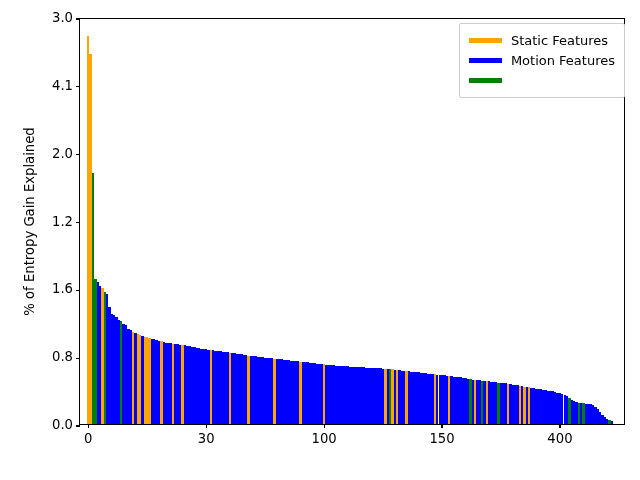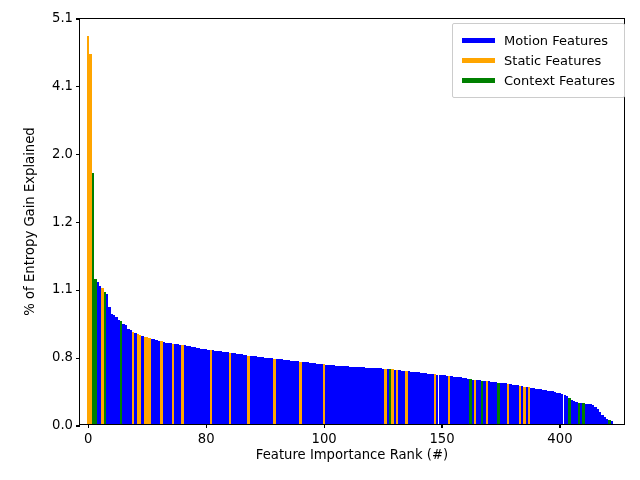--- a/index.html
+++ b/index.html
@@ -384,76 +384,74 @@
         <div class="ytick" style="top: 407px;">
           <div class="tickmark"></div>
           <div class="ticklabel">0.0</div>
         </div>
         <div class="ytick" style="top: 339.17px;">
           <div class="tickmark"></div>
           <div class="ticklabel">0.8</div>
         </div>
         <div class="ytick" style="top: 271.33px;">
           <div class="tickmark"></div>
-          <div class="ticklabel">1.1</div>
+          <div class="ticklabel">1.6</div>
         </div>
         <div class="ytick" style="top: 203.5px;">
           <div class="tickmark"></div>
           <div class="ticklabel">1.2</div>
         </div>
         <div class="ytick" style="top: 135.67px;">
           <div class="tickmark"></div>
           <div class="ticklabel">2.0</div>
         </div>
         <div class="ytick" style="top: 67.83px;">
           <div class="tickmark"></div>
           <div class="ticklabel">4.1</div>
         </div>
         <div class="ytick" style="top: 0px;">
           <div class="tickmark"></div>
-          <div class="ticklabel">5.1</div>
+          <div class="ticklabel">3.0</div>
         </div>
       </div>
     <div id="xticks-layer">
         <div class="xtick" style="left: 8.25px;">
           <div class="tickmark"></div>
           <div class="ticklabel">0</div>
         </div>
         <div class="xtick" style="left: 126.18px;">
           <div class="tickmark"></div>
-          <div class="ticklabel">80</div>
+          <div class="ticklabel">30</div>
         </div>
         <div class="xtick" style="left: 244.11px;">
           <div class="tickmark"></div>
           <div class="ticklabel">100</div>
         </div>
         <div class="xtick" style="left: 362.03px;">
           <div class="tickmark"></div>
           <div class="ticklabel">150</div>
         </div>
         <div class="xtick" style="left: 479.96px;">
           <div class="tickmark"></div>
           <div class="ticklabel">400</div>
         </div>
       </div>
   </div>
 
-  <div id="xlabel">Feature Importance Rank (#)</div>
   <div id="ylabel">% of Entropy Gain Explained</div>
 
   <div id="legend">
     <div id="legend-rows">
         <div class="legend-row">
+          <div class="legend-swatch" style="background: rgb(255, 165, 0);"></div>
+          <div class="legend-text">Static Features</div>
+        </div>
+        <div class="legend-row">
           <div class="legend-swatch" style="background: rgb(0, 0, 255);"></div>
           <div class="legend-text">Motion Features</div>
         </div>
         <div class="legend-row">
-          <div class="legend-swatch" style="background: rgb(255, 165, 0);"></div>
-          <div class="legend-text">Static Features</div>
-        </div>
-        <div class="legend-row">
           <div class="legend-swatch" style="background: rgb(0, 128, 0);"></div>
-          <div class="legend-text">Context Features</div>
         </div>
       </div>
   </div>
 
 </div>
 
 </body></html>

